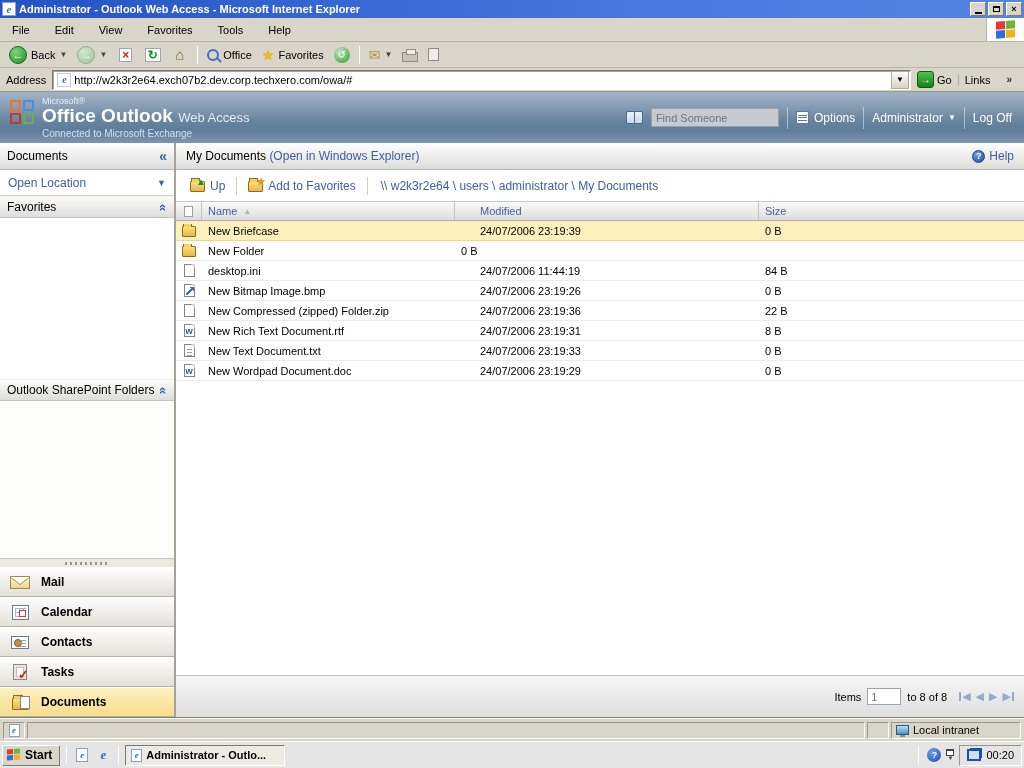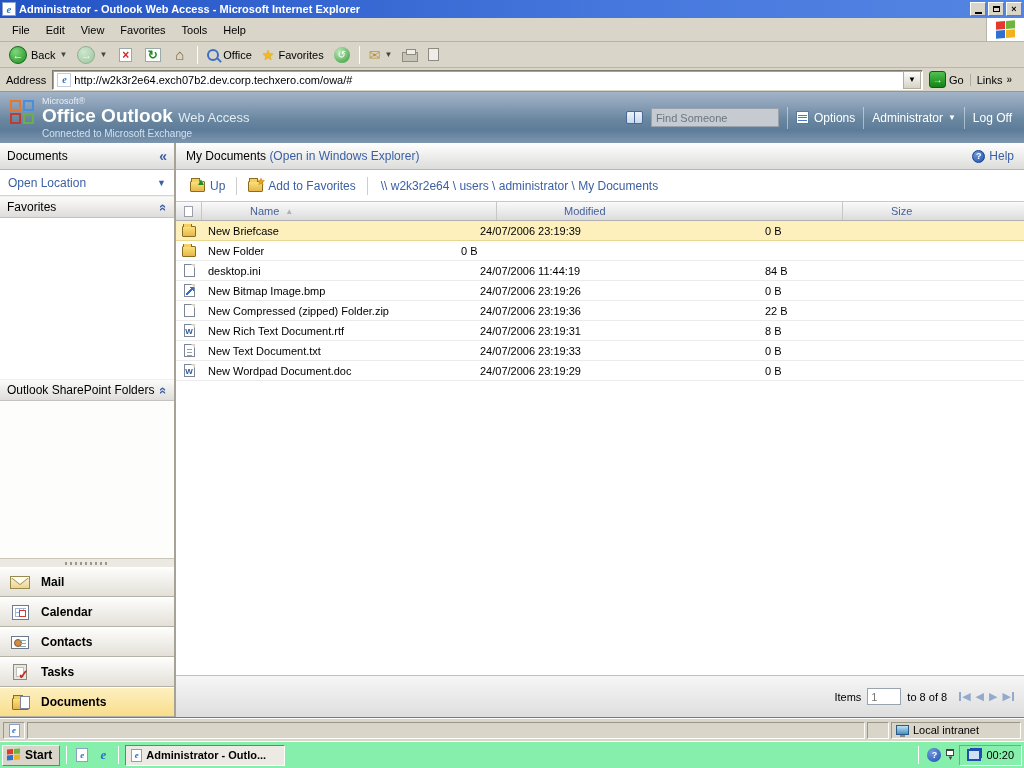--- a/index.html
+++ b/index.html
@@ -16,21 +16,21 @@
   
   .titlebar { height:18px; background:linear-gradient(to right,#2353c4,#4677dd 60%,#5585e2); display:flex; align-items:center; padding:0 2px; color:#fff; }
   .titlebar .app-ico { width:14px; height:14px; background:#fff; border:1px solid #8aa0c8; margin-right:3px; display:flex; align-items:center; justify-content:center; font:italic bold 11px "Liberation Serif",serif; color:#2e71c8; }
   .titlebar .ttl { font-weight:bold; font-size:11px; flex:1; white-space:nowrap; overflow:hidden; }
   .winbtn { width:16px; height:14px; background:#d9d5c9; margin-left:2px; display:flex; align-items:center; justify-content:center; font-size:9px; font-weight:bold; color:#000; }
   .winbtn .minbar { width:7px; height:2px; background:#000; margin-top:7px; }
   .winbtn .restoreglyph { width:7px; height:6px; border:1px solid #000; border-top-width:2px; }
 
   
   .menubar { height:24px; display:flex; align-items:stretch; border-bottom:1px solid #b8b4a8; }
-  .menubar .items { display:flex; align-items:center; gap:0; flex:1; padding-left:4px; }
+  .menubar .items { display:flex; align-items:center; gap:9px; flex:1; padding-left:4px; }
   .menubar .mitem { padding:3px 8px; }
   .throbber { width:38px; background:#fff; border-left:1px solid #b8b4a8; display:flex; align-items:center; justify-content:center; }
   .flag { width:20px; height:18px; display:grid; grid-template-columns:9px 9px; grid-template-rows:8px 8px; gap:1px; transform:skewY(-4deg); }
   .flag i:nth-child(1){background:#e23a2e;} .flag i:nth-child(2){background:#6fb53b;}
   .flag i:nth-child(3){background:#2f6fd0;} .flag i:nth-child(4){background:#f2b21d;}
 
   
   .ietoolbar { height:26px; display:flex; align-items:center; padding:0 4px; border-bottom:1px solid #b8b4a8; }
   .tbtn { display:flex; align-items:center; gap:4px; padding:2px 5px; }
   .circ { width:18px; height:18px; border-radius:50%; display:flex; align-items:center; justify-content:center; color:#fff; font-size:11px; font-weight:bold; }
@@ -52,21 +52,21 @@
 
   
   .addressbar { height:24px; display:flex; align-items:center; padding:0 4px; border-bottom:1px solid #9a968a; }
   .addr-label { padding:0 6px 0 2px; }
   .addr-input { flex:1; height:20px; background:#fff; border:1px solid; border-color:#7e7a6d #fff #fff #7e7a6d; box-shadow:inset 1px 1px 0 #a6a295; display:flex; align-items:center; padding:0 1px; }
   .addr-input .p-ico { width:14px; height:14px; margin:0 3px; background:#fff; display:flex; align-items:center; justify-content:center; font:italic bold 10px "Liberation Serif",serif; color:#2e71c8; border:1px solid #c4cede; }
   .addr-input .url { flex:1; font-size:11px; }
   .addr-drop { width:18px; height:18px; background:linear-gradient(#fdfdfc,#d6d2c6); border:1px solid #b0ac9f; display:flex; align-items:center; justify-content:center; font-size:8px; }
   .go-btn { display:flex; align-items:center; gap:3px; padding:0 6px; }
   .go-circ { width:17px; height:17px; background:linear-gradient(#4fc24f,#148214); border:1px solid #0e5e0e; border-radius:3px; color:#fff; display:flex; align-items:center; justify-content:center; font-size:10px; font-weight:bold; }
-  .links { display:flex; align-items:center; gap:4px; padding:0 8px 0 6px; border-left:1px solid #b0ac9f; }
+  .links { display:flex; align-items:center; gap:16px; padding:0 8px 0 6px; border-left:1px solid #b0ac9f; }
   .chev { color:#333; font-weight:bold; font-size:10px; }
 
   
   .owa-header { height:51px; background:linear-gradient(#a2b3c6 0%,#8aa0b8 25%,#68869f 55%,#5d7c99 75%,#7e96af 100%); display:flex; align-items:center; color:#fff; }
   .owa-logo { display:flex; align-items:flex-start; padding-left:10px; gap:6px; }
   .office-sq { width:26px; height:26px; display:grid; grid-template-columns:11px 11px; grid-template-rows:11px 11px; gap:2px; margin-top:4px; }
   .office-sq i { border:2px solid; }
   .office-sq i:nth-child(1){border-color:#e8762c; background:transparent;}
   .office-sq i:nth-child(2){border-color:#4a8edd; background:transparent;}
   .office-sq i:nth-child(3){border-color:#c33a32; background:transparent;}
@@ -146,21 +146,21 @@
   .icon-page { width:11px; height:13px; background:#fff; border:1px solid #7d8696; position:relative; }
   .icon-page::before { content:""; position:absolute; top:-1px; right:-1px; border-top:4px solid #d9d5c9; border-left:4px solid transparent; }
   .icon-page.word::after { content:"W"; position:absolute; left:0; right:0; bottom:0; text-align:center; font-size:8px; font-weight:bold; color:#2b579a; line-height:9px; }
   .icon-page.txt::after { content:""; position:absolute; left:2px; right:2px; top:3px; height:8px;
       background:repeating-linear-gradient(0deg,#9aa0aa 0 1px,transparent 1px 3px); }
   .icon-page.img::after { content:""; position:absolute; left:1px; top:2px; width:8px; height:8px;
       background:linear-gradient(135deg,transparent 40%,#2f6fd0 40%,#2f6fd0 60%,transparent 60%),
                  linear-gradient(45deg,transparent 70%,#d23a2e 70%); }
 
   .filetable { display:flex; flex-direction:column; flex:1; min-height:0; font-size:11px; }
-  .thead { height:20px; display:flex; background:linear-gradient(#fafafa,#dcdcdc); border-top:1px solid #c8c8c8; border-bottom:1px solid #b0b0b0; color:#45629b;gap:42px; }
+  .thead { height:20px; display:flex; background:linear-gradient(#fafafa,#dcdcdc); border-top:1px solid #c8c8c8; border-bottom:1px solid #b0b0b0; color:#45629b; }
   .th { display:flex; align-items:center; padding:0 6px; border-right:1px solid #c6c6c6; }
   .col-ico { width:26px; justify-content:center; }
   .col-name { width:253px; }
   .col-mod { width:285px;margin-left:19px; }
   .col-size { flex:1; border-right:none; }
   .sort { color:#aab4bc; font-size:8px; margin-left:6px; }
   .hdr-page { width:9px; height:11px; background:#fff; border:1px solid #9aa0aa; }
   .trow { height:20px; display:flex; align-items:center; border-bottom:1px solid #ececec; background:#fff; }
   .trow.selected { background:#fdf0bc; border-bottom:1px solid #e8d98e; }
   .td { padding:0 6px; display:flex; align-items:center; overflow:hidden; white-space:nowrap; }
@@ -177,21 +177,21 @@
   .sb-pane { height:17px; border:1px solid; border-color:#9a968a #fdfdfb #fdfdfb #9a968a; display:flex; align-items:center; padding:0 4px; gap:4px; }
   .sb-ico { flex:0 0 auto; width:22px; justify-content:center; }
   .sb-main { flex:1; }
   .sb-small { width:22px; }
   .sb-zone { width:130px; }
   .ie-page { width:11px; height:13px; background:#fff; border:1px solid #8aa0c8; display:flex; align-items:center; justify-content:center; font:italic bold 9px "Liberation Serif",serif; color:#2e71c8; }
   .mon-ico { width:13px; height:10px; background:linear-gradient(#bfe0f2,#4a90c4); border:1px solid #2a5a84; position:relative; }
   .mon-ico::after { content:""; position:absolute; left:3px; bottom:-3px; width:5px; height:2px; background:#8a8a80; }
 
   
-  .taskbar { height:27px; background:#86efac; border-top:1px solid #fdfdfb; display:flex; align-items:center; padding:2px 2px; gap:3px;text-align:right; }
+  .taskbar { height:27px; background:#e5e5e5; border-top:1px solid #fdfdfb; display:flex; align-items:center; padding:2px 2px; gap:3px;text-align:right; }
   .startbtn { height:21px; display:flex; align-items:center; gap:4px; padding:0 7px 0 4px; background:#d9d5c9; font-weight:bold; font-size:12px; }
   .miniflag { width:14px; height:13px; display:grid; grid-template-columns:6px 6px; grid-template-rows:5px 5px; gap:1px; transform:skewY(-5deg); }
   .miniflag i:nth-child(1){background:#e23a2e;} .miniflag i:nth-child(2){background:#6fb53b;}
   .miniflag i:nth-child(3){background:#2f6fd0;} .miniflag i:nth-child(4){background:#f2b21d;}
   .tb-sep { width:1px; height:18px; background:#9a968a; border-right:1px solid #fdfdfb; margin:0 3px; }
   .ql { width:18px; height:18px; display:flex; align-items:center; justify-content:center; font:italic bold 13px "Liberation Serif",serif; color:#2e71c8; }
   .ql .pg-sheet { width:12px; height:14px; background:#fff; border:1px solid #8aa0c8; display:flex; align-items:center; justify-content:center; font:italic bold 9px "Liberation Serif",serif; color:#2e71c8; }
   .taskbtn { height:21px; width:160px; display:flex; align-items:center; gap:4px; padding:0 5px; background:#eceae2; font-weight:bold; font-size:11px; border-color:#7e7a6d #fff #fff #7e7a6d; white-space:nowrap; overflow:hidden; }
   .tray { margin-left:auto; display:flex; align-items:center; gap:5px; }
   .tray-help { width:14px; height:14px; border-radius:50%; background:radial-gradient(circle at 35% 30%,#6f9ae0,#1e4fb0); color:#fff; font-size:9px; font-weight:bold; display:flex; align-items:center; justify-content:center; }

